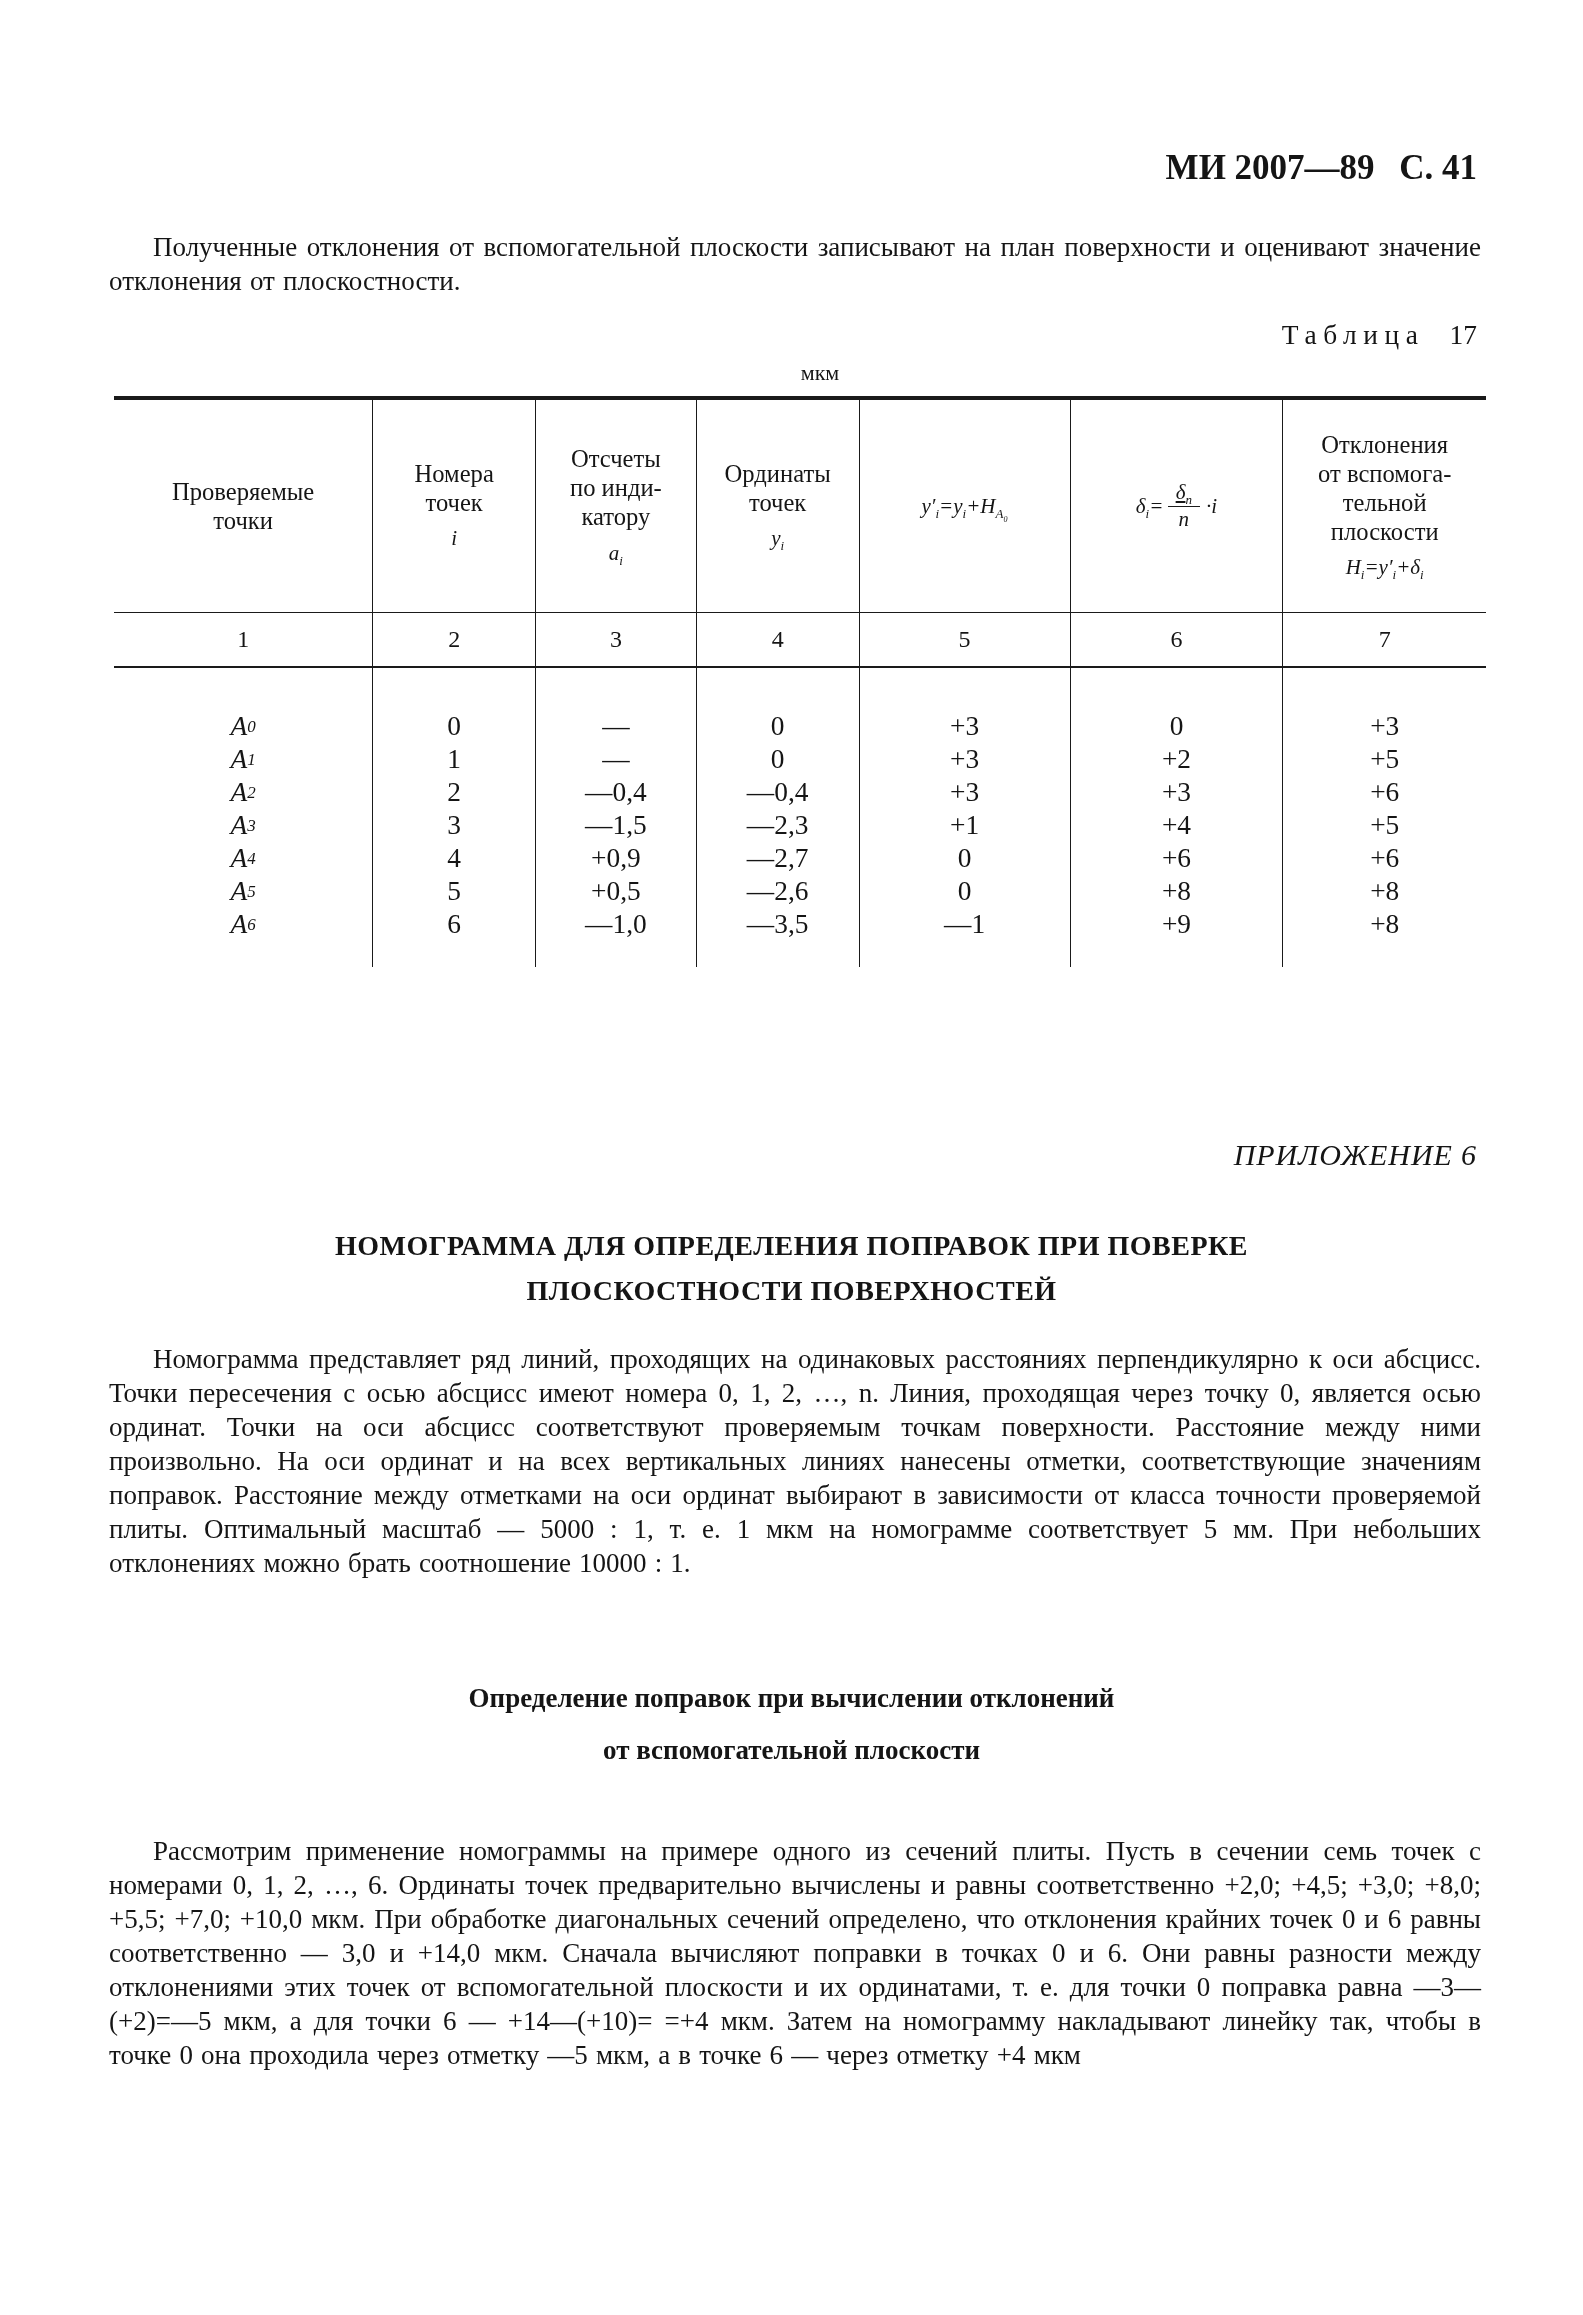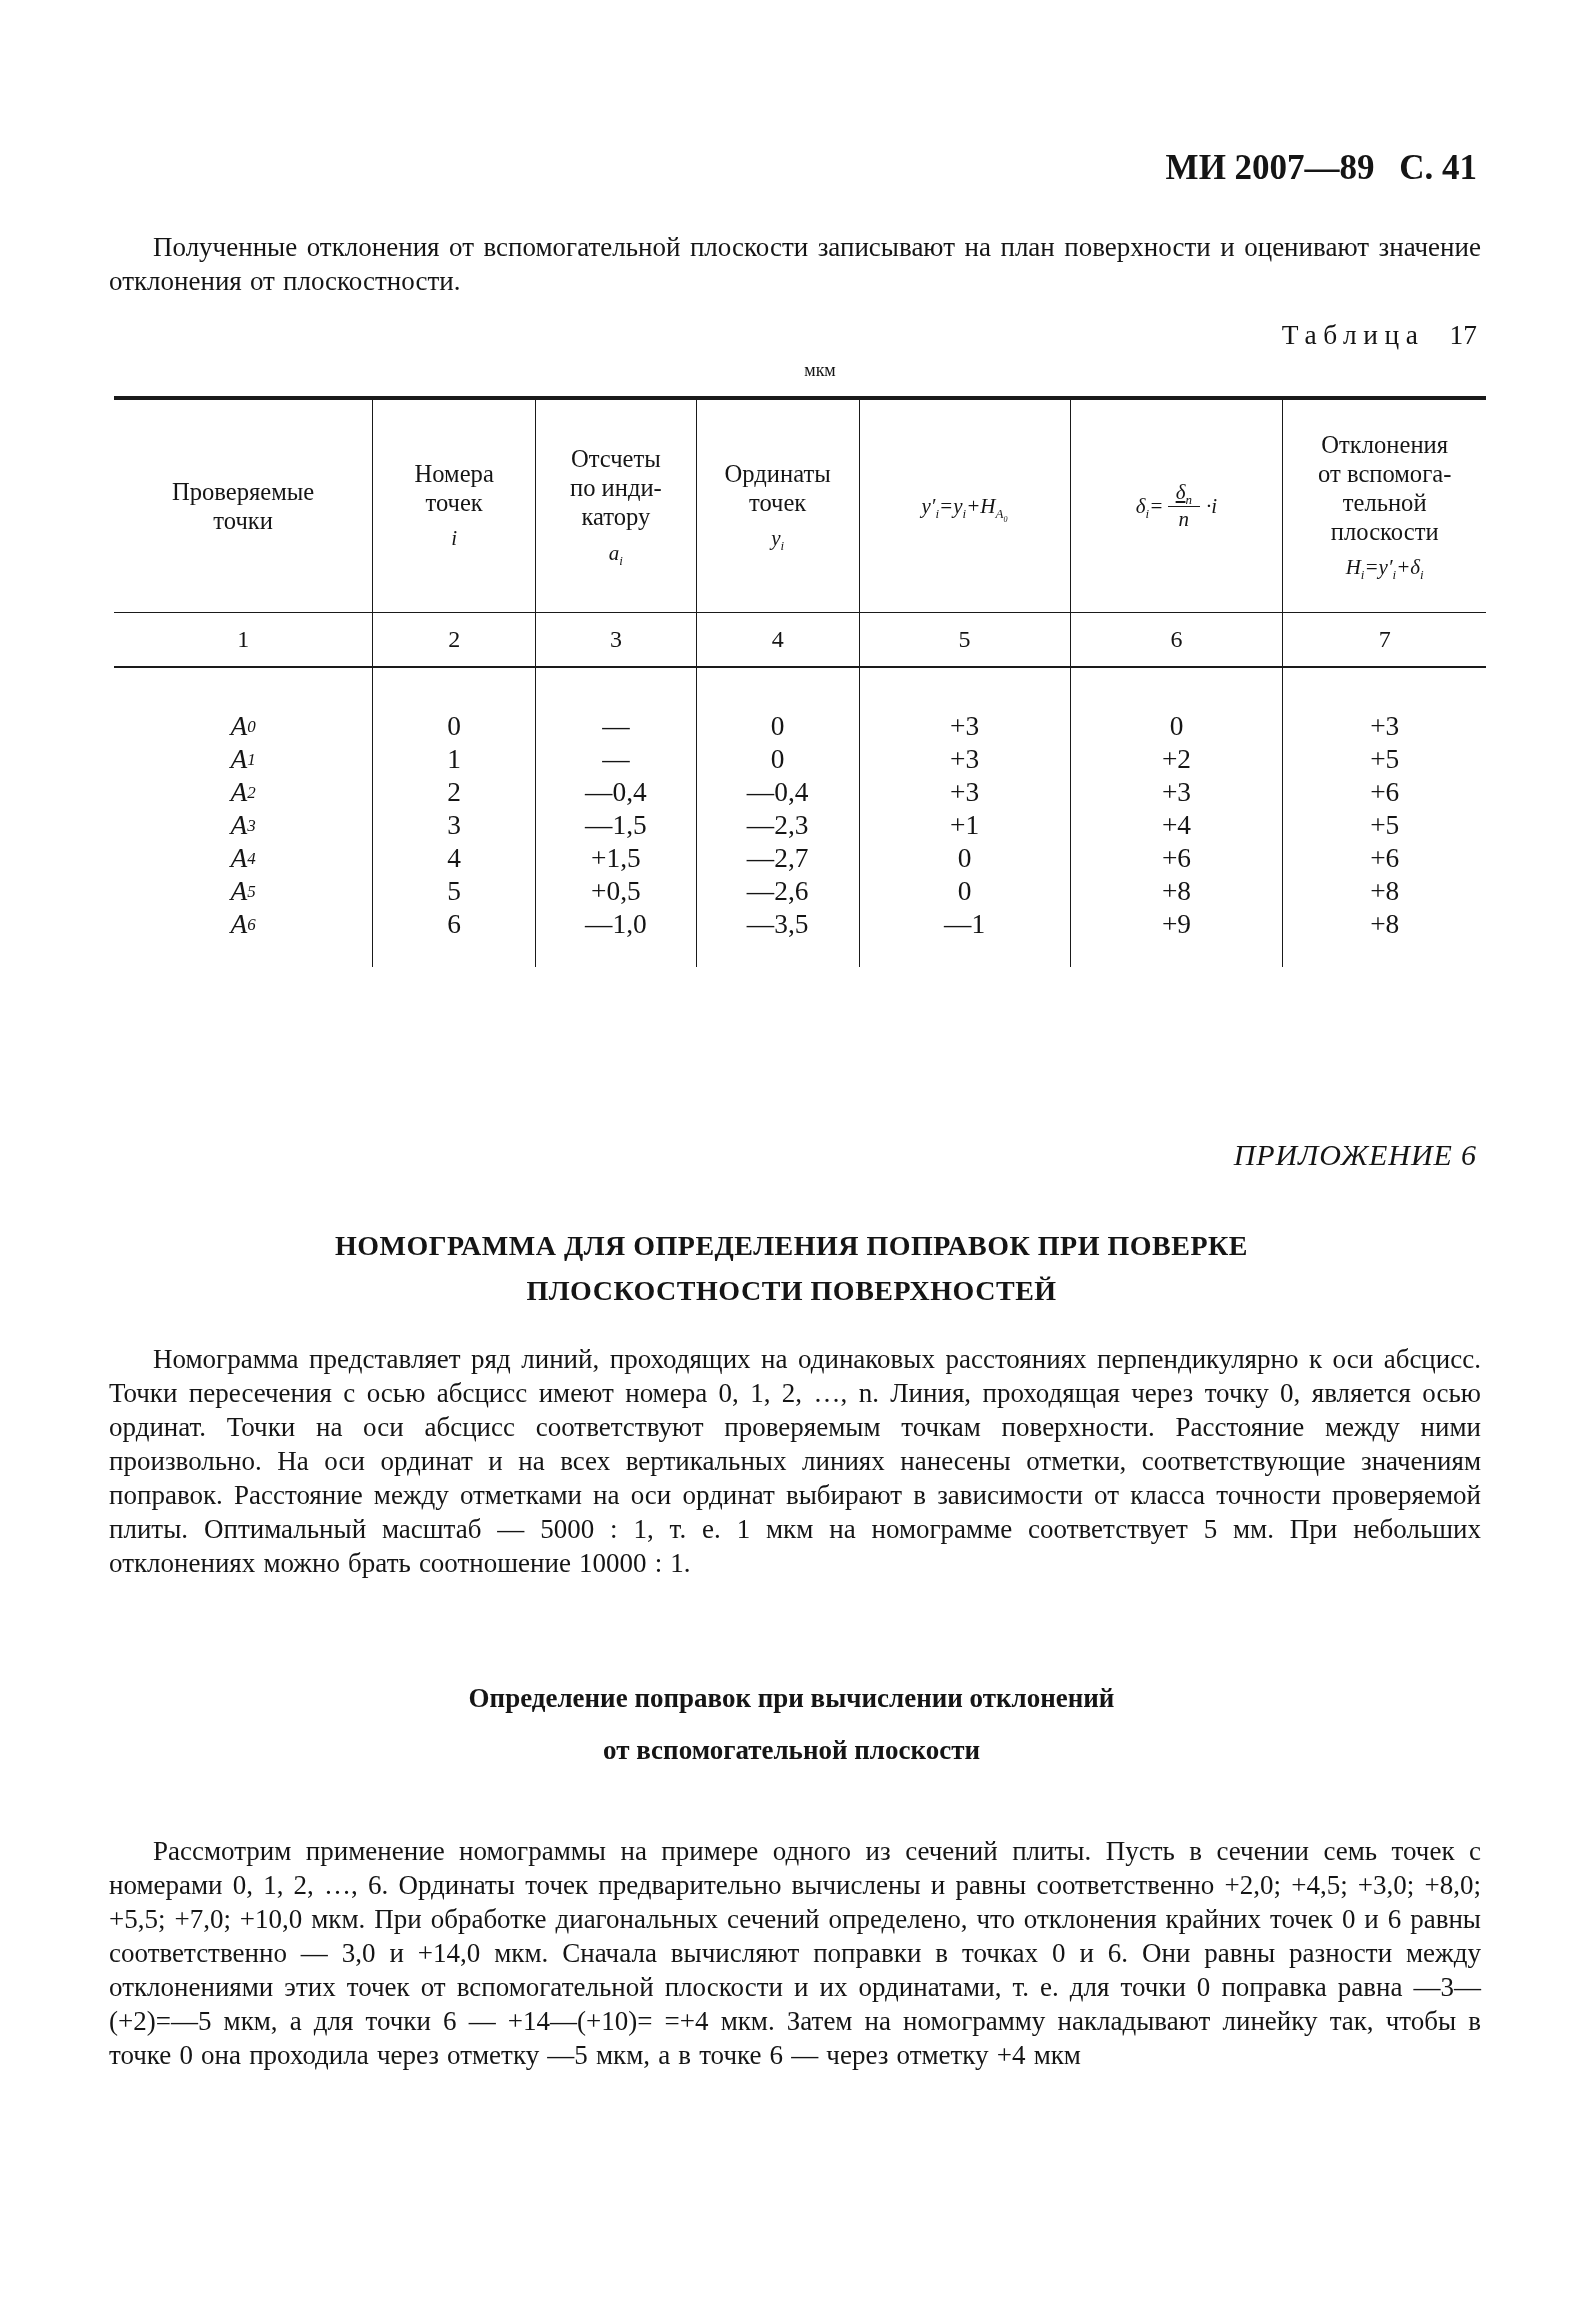--- a/index.html
+++ b/index.html
@@ -24,21 +24,21 @@
     font-size: 27px; line-height: 34px;
     text-align: justify; text-indent: 44px; word-spacing: 1.4px;
   }
   .p1 { top: 230px; }
   .p2 { top: 1342px; }
   .p3 { top: 1834px; }
 
   
   .tbl-caption { position: absolute; top: 320px; right: 106px; font-size: 27.4px; }
   .spread { letter-spacing: 6.6px; margin-right: 25px; }
-  .units { position: absolute; top: 360px; left: 820px; transform: translateX(-50%); font-size: 18px; }
+  .units { position: absolute; top: 360px; left: 820px; transform: translateX(-50%); font-size: 22px; }
 
   
   .tbl {
     position: absolute; left: 114px; top: 396px; width: 1372px;
     --cols: 18.9% 11.86% 11.72% 11.86% 15.38% 15.52% 14.76%;
     border-top: 4.7px solid #1a1a1a;
   }
   .grid7 { display: grid; grid-template-columns: var(--cols); }
   .cell { border-right: 1.9px solid #1a1a1a; }
   .grid7 .cell:nth-child(7n) { border-right: none; }
@@ -187,21 +187,21 @@
       <div class="cell dcell rowlabel">A<sub>3</sub></div>
       <div class="cell dcell">3</div>
       <div class="cell dcell">—1,5</div>
       <div class="cell dcell">—2,3</div>
       <div class="cell dcell">+1</div>
       <div class="cell dcell">+4</div>
       <div class="cell dcell">+5</div>
 
       <div class="cell dcell rowlabel">A<sub>4</sub></div>
       <div class="cell dcell">4</div>
-      <div class="cell dcell">+1,5</div>
+      <div class="cell dcell">+0,9</div>
       <div class="cell dcell">—2,7</div>
       <div class="cell dcell">0</div>
       <div class="cell dcell">+6</div>
       <div class="cell dcell">+6</div>
 
       <div class="cell dcell rowlabel">A<sub>5</sub></div>
       <div class="cell dcell">5</div>
       <div class="cell dcell">+0,5</div>
       <div class="cell dcell">—2,6</div>
       <div class="cell dcell">0</div>

